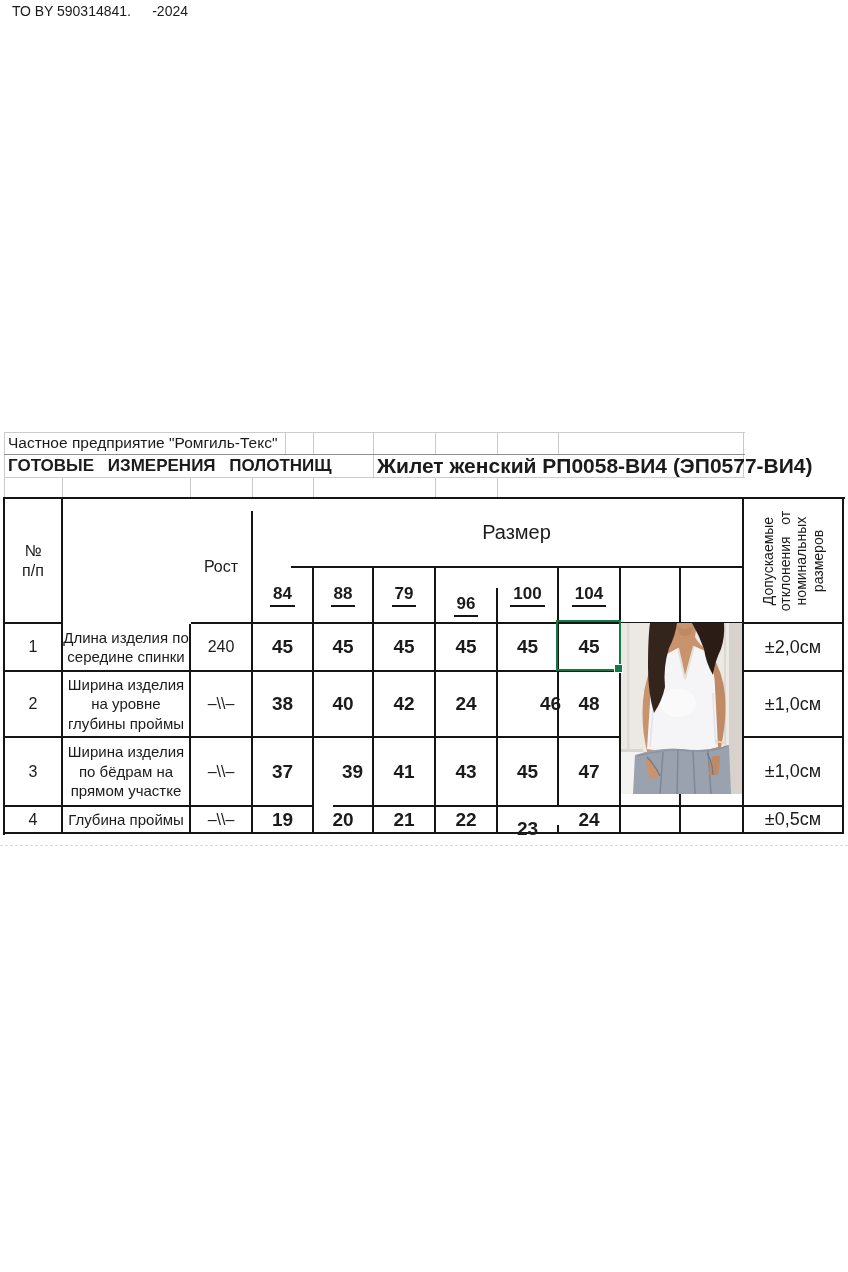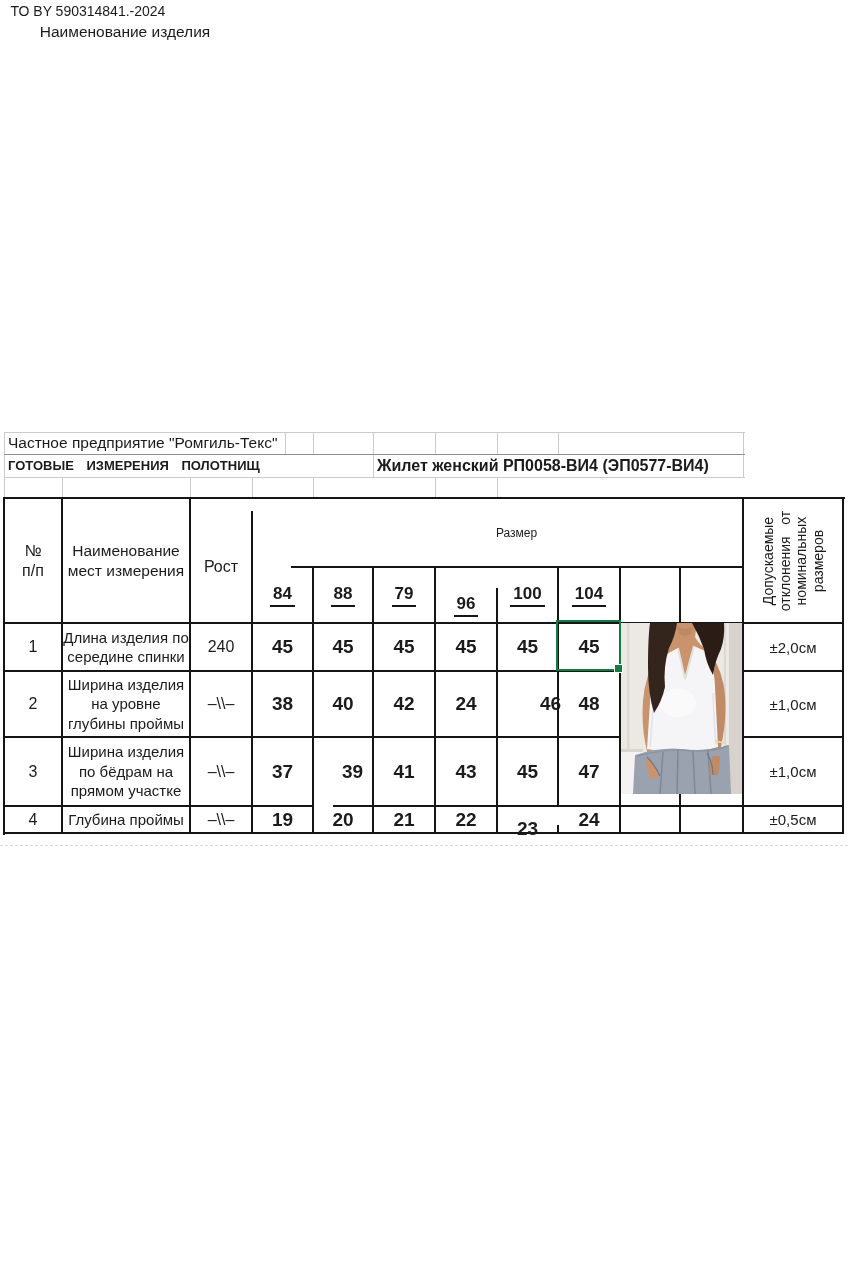--- a/index.html
+++ b/index.html
@@ -4,42 +4,42 @@
 <style>
   html,body{margin:0;padding:0;background:#ffffff;}
   .page{position:relative;width:848px;height:1272px;background:#ffffff;overflow:hidden;
         font-family:"Liberation Sans","DejaVu Sans",sans-serif;color:#1b1b1b;}
   .vline{position:absolute;width:1px;background:#cbcbcb;}
   .hline{position:absolute;height:1px;background:#cbcbcb;}
   .hline.mid{background:#8f8f8f;}
   .txt{position:absolute;white-space:nowrap;}
   .company{left:8px;top:432px;height:22px;line-height:22px;font-size:15.5px;}
   .toby{left:564px;top:432px;width:176px;height:22px;line-height:22px;font-size:14px;
-        display:flex;justify-content:center;}
-  .doctitle{left:8px;top:454px;height:23px;line-height:23px;font-size:13px;font-weight:bold;word-spacing:9px;}
-  .product{left:377px;top:454px;height:23px;line-height:23px;font-size:16px;font-weight:bold;}
+        display:flex;justify-content:space-between;padding-left:12px;}
+  .doctitle{left:8px;top:454px;height:23px;line-height:23px;font-size:17px;font-weight:bold;word-spacing:9px;}
+  .product{left:377px;top:454px;height:23px;line-height:23px;font-size:21px;font-weight:bold;}
   .prodlabel{left:558px;top:477px;width:250px;height:20px;line-height:20px;font-size:15.5px;text-align:center;}
   .dashline{position:absolute;left:0;top:845px;width:848px;border-top:1px dashed #d9d9d9;}
 
   
   .main-table{position:absolute;left:3px;top:497px;width:842px;height:338px;box-sizing:border-box;
     display:grid;
     grid-template-columns:58px 128px 62px 61px 60px 62px 62px 61px 62px 60px 63px 100px;
     grid-template-rows:69px 56px 48px 66px 69px 27px;
     border-top:2.5px solid #151515;border-left:2px solid #151515;background:#fff;}
   .c{box-sizing:border-box;border-right:2px solid #151515;border-bottom:2px solid #151515;
      display:flex;align-items:center;justify-content:center;text-align:center;position:relative;}
   .hdr{font-size:16px;line-height:1.25;white-space:pre-line;}
   .name{font-size:15px;line-height:1.3;white-space:pre-line;}
   .rost{font-size:16px;}
   .size span{font-weight:bold;font-size:17px;border-bottom:2.5px solid #151515;padding:0 3px 1px 3px;}
   .val{font-weight:bold;font-size:19px;}
-  .tol{font-size:15px;}
+  .tol{font-size:18px;}
   .span2{grid-row:1 / span 2;}
-  .razmer{grid-column:4 / span 8;grid-row:1;font-size:12px;margin-left:38px;}
+  .razmer{grid-column:4 / span 8;grid-row:1;font-size:20px;margin-left:38px;}
   .tolhead{grid-column:12;grid-row:1 / span 2;}
   .rot{position:absolute;left:50%;top:50%;width:122px;
        transform:translate(-50%,-50%) rotate(-90deg);
        font-size:14px;line-height:1.18;text-align:center;white-space:pre-wrap;}
 
   
   .photo{position:absolute;left:621px;top:623px;width:121px;height:171px;z-index:3;}
   .selection{position:absolute;left:556px;top:620px;width:65px;height:51px;z-index:5;
              border:2.5px solid #107c41;box-sizing:border-box;}
   .handle{position:absolute;right:-4px;bottom:-4px;width:7px;height:7px;background:#107c41;border:1px solid #fff;}
@@ -67,27 +67,24 @@
   <div class="hline mid" style="left:4px;top:454px;width:741px;"></div>
   <div class="hline" style="left:4px;top:477px;width:741px;"></div>
 
   <div class="txt company">Частное предприятие "Ромгиль-Текс"</div>
   <div class="toby">
     <span>ТО BY 590314841.</span>
     <span>-2024</span>
   </div>
   <div class="txt doctitle">ГОТОВЫЕ ИЗМЕРЕНИЯ ПОЛОТНИЩ</div>
   <div class="txt product">Жилет женский РП0058-ВИ4 (ЭП0577-ВИ4)</div>
-  <div class="prodlabel">Наименование изделия</div>
 
   <div class="main-table">
     <div class="c hdr span2" style="grid-column:1;">№
 п/п</div>
-    <div class="c hdr span2" style="grid-column:2;font-size:15.5px;">Наименование
-мест измерения</div>
     <div class="c hdr span2" style="grid-column:3;margin-top:12px;">Рост</div>
     <div class="c razmer">Размер</div>
     <div class="c tolhead">
       <div class="rot">Допускаемые
 отклонения   от
 номинальных
 размеров</div>
     </div>
 
     <div class="c size" style="grid-column:4;grid-row:2;">

